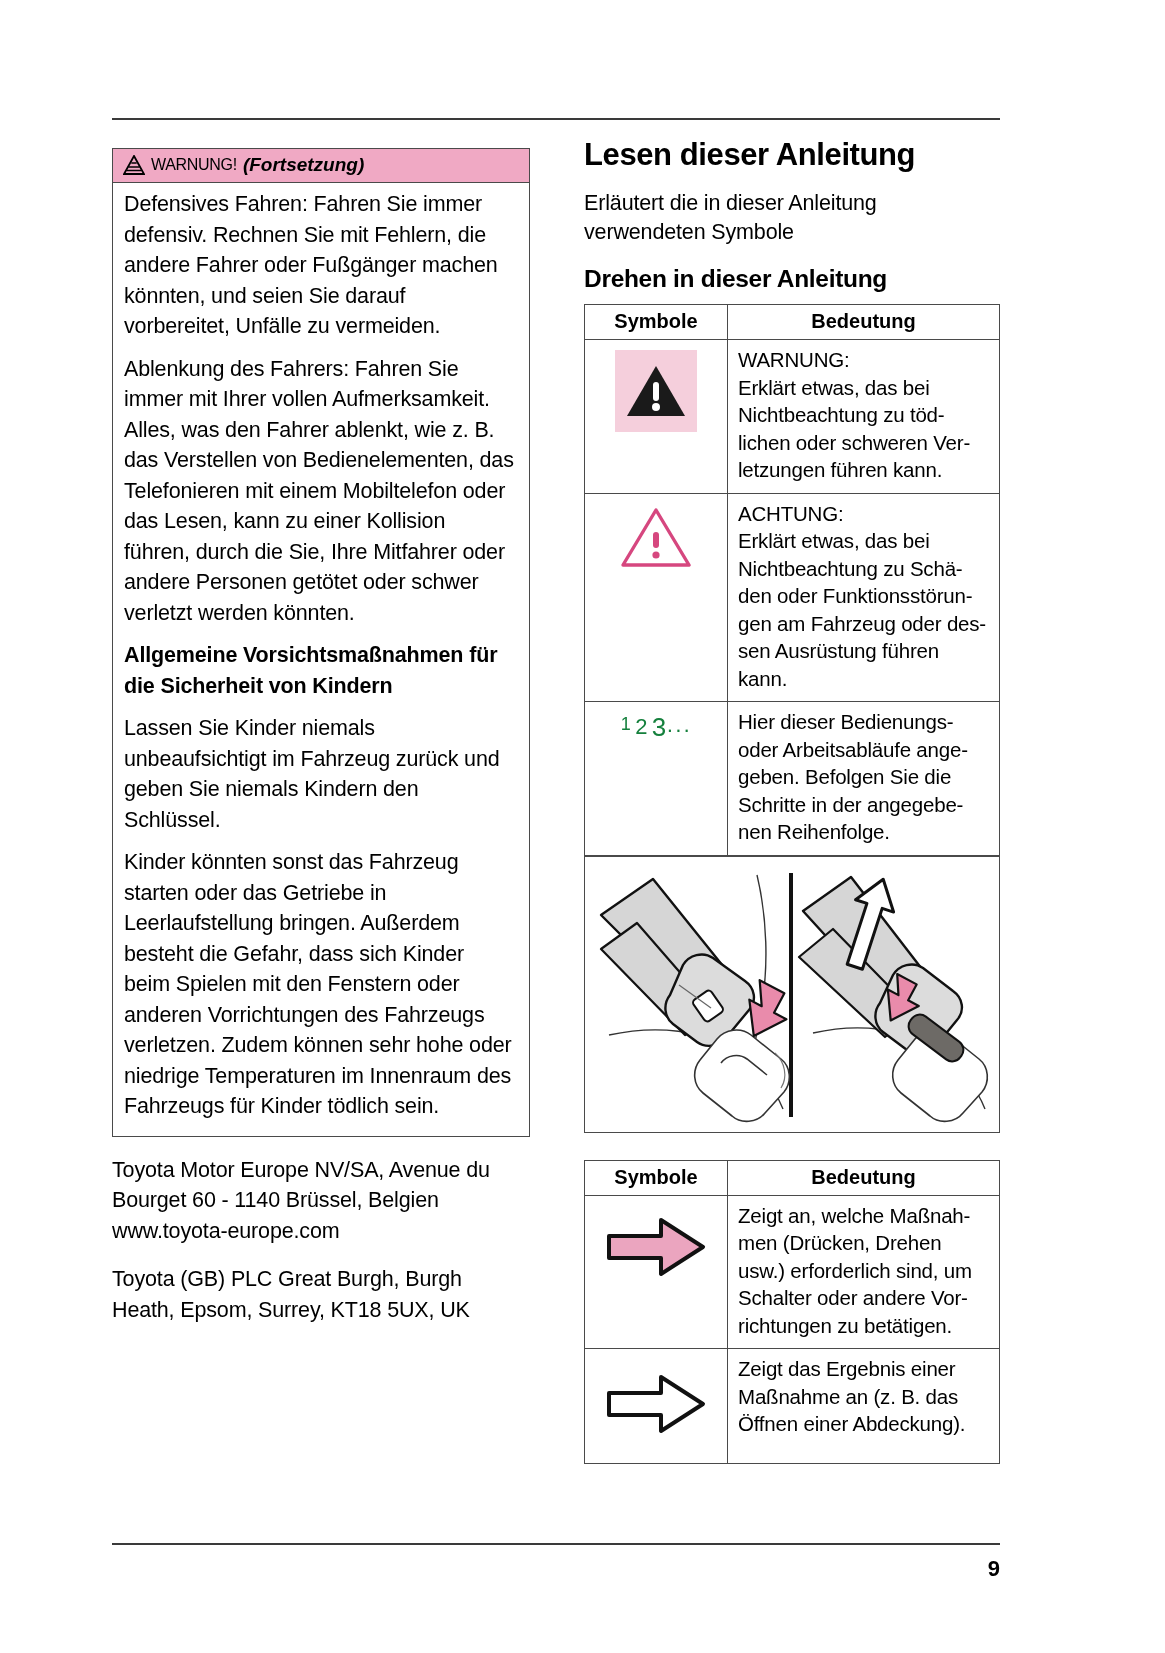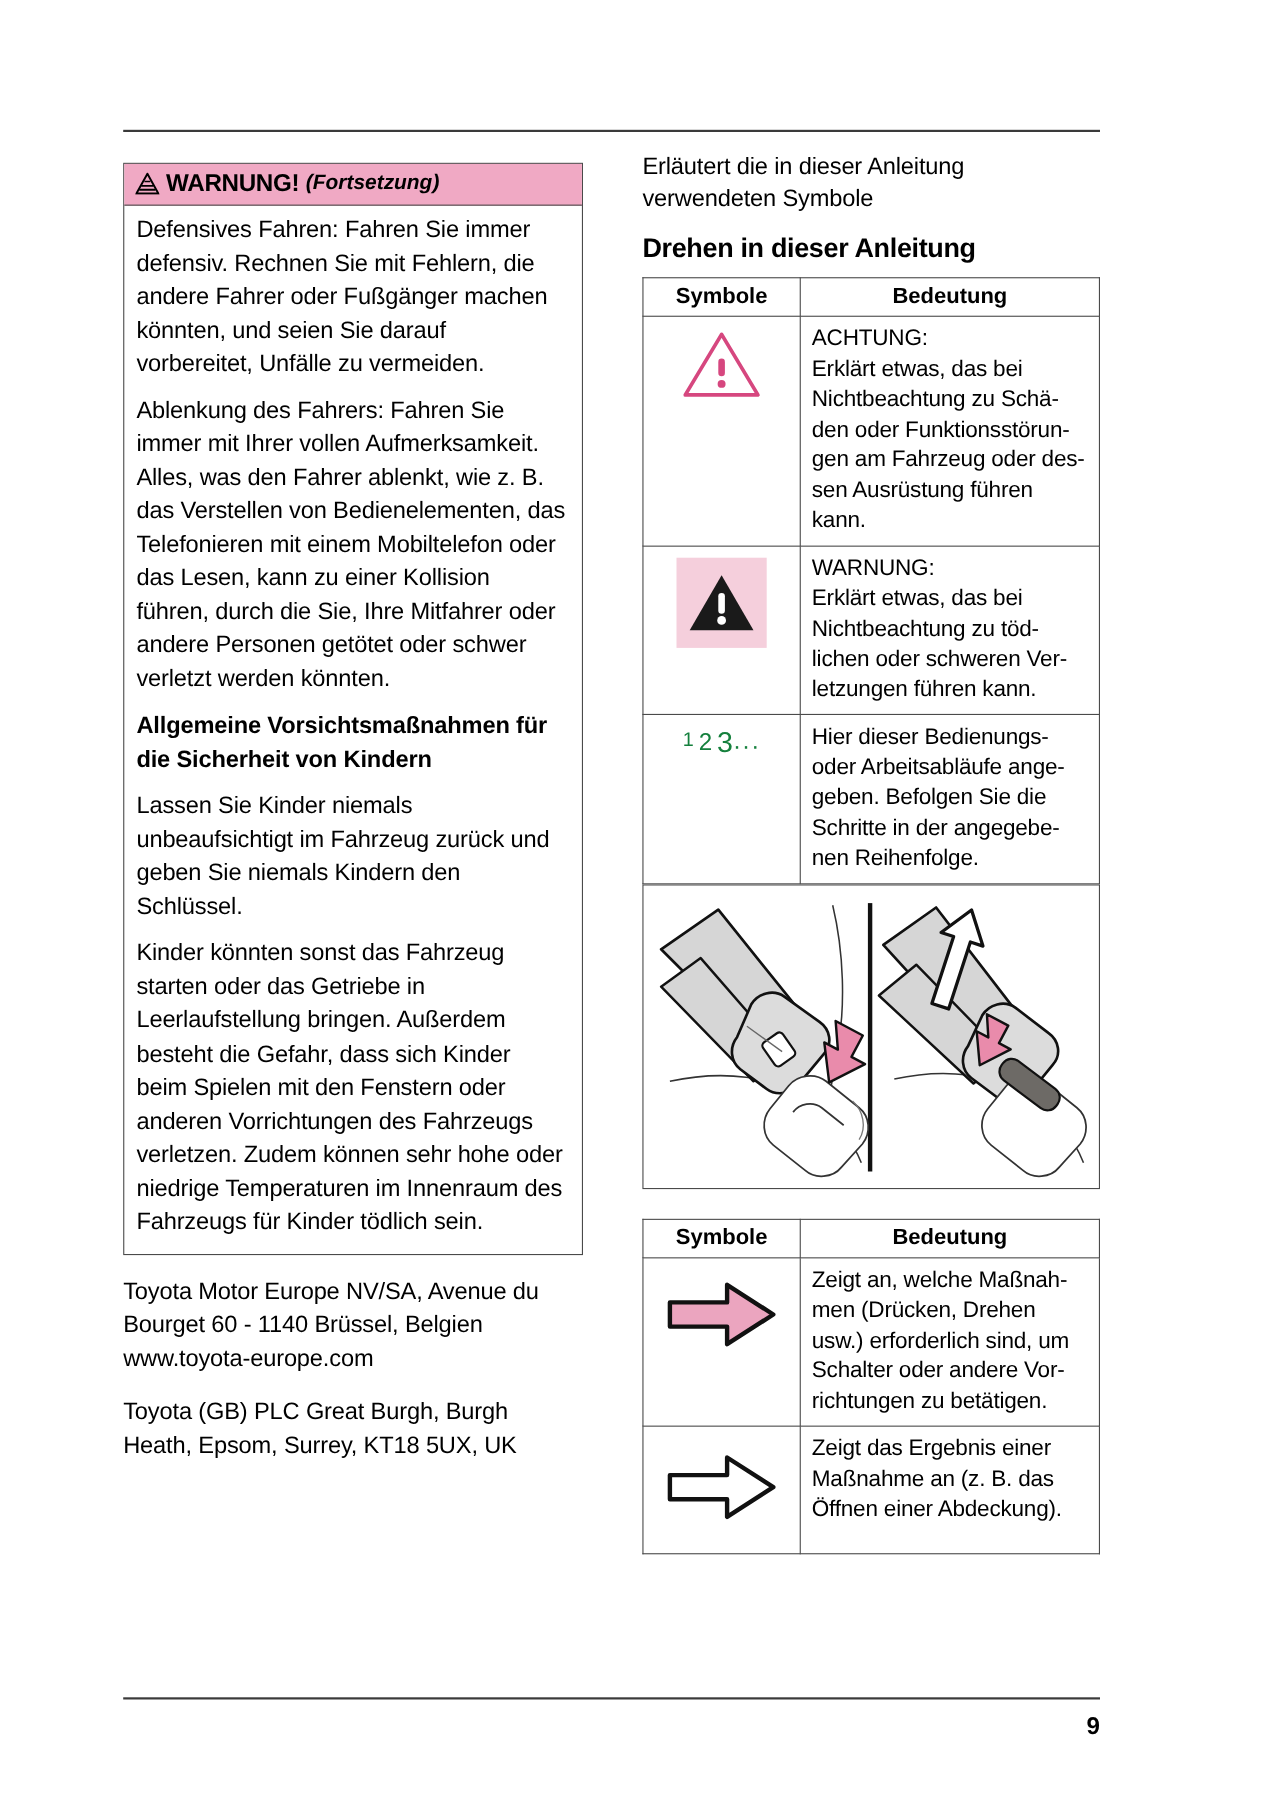--- a/index.html
+++ b/index.html
@@ -32,21 +32,21 @@
   .col-left { position:absolute; left:112px; top:148px; width:418px; }
 
   .warn-box { border:1.5px solid #4a4a4a; background:#fff; }
   .warn-header {
     background:#f0a9c4;
     border-bottom:1.5px solid #4a4a4a;
     padding:5px 10px 6px 10px;
     display:flex; align-items:center; gap:6px;
     white-space:nowrap;
   }
-  .warn-title { font-size:22px; font-weight:bold; letter-spacing:-0.3px; }
+  .warn-title { font-size:16px; font-weight:normal; letter-spacing:-0.3px; }
   .warn-cont { font-size:19px; font-weight:bold; font-style:italic; }
   .warn-body { padding:6px 14px 12px 11px; }
   .warn-body p {
     margin:0 0 12px 0;
     font-size:21.5px;
     line-height:30.5px;
     letter-spacing:-0.15px;
   }
   .warn-body p:last-child { margin-bottom:2px; }
   .warn-body p.b { font-weight:bold; }
@@ -166,57 +166,58 @@
 
     <div class="addr">
       <p>Toyota Motor Europe NV/SA, Avenue du Bourget 60 - 1140 Brüssel, Belgien www.toyota-europe.com</p>
       <p>Toyota (GB) PLC Great Burgh, Burgh Heath, Epsom, Surrey, KT18 5UX, UK</p>
     </div>
 
   </div>
 
   <div class="col-right">
 
+    <h1 class="sec">Lesen dieser Anleitung</h1>
     <p class="lede">Erläutert die in dieser Anleitung verwendeten Symbole</p>
     <h2 class="sub">Drehen in dieser Anleitung</h2>
 
     <table class="symtab">
       <thead>
         <tr>
           <th style="width:143px">Symbole</th>
           <th>Bedeutung</th>
         </tr>
       </thead>
       <tbody>
+        <tr>
+          <td class="symcell">
+            <span class="warn-sq">
+              <svg width="62" height="56" viewBox="0 0 62 56">
+                <path d="M31 3 L60 53 L2 53 Z" fill="#1a1a1a"></path>
+                <rect x="28" y="19" width="6" height="19" rx="3" fill="#ffffff"></rect>
+                <circle cx="31" cy="44" r="4" fill="#ffffff"></circle>
+              </svg>
+            </span>
+          </td>
+          <td class="meancell"><span>WARNUNG:<br>Erklärt etwas, das bei Nichtbeachtung zu töd-lichen oder schweren Ver-letzungen führen kann.</span></td>
+        </tr>
         <tr>
           <td class="symcell">
             <span>
               <svg width="76" height="66" viewBox="0 0 76 66">
                 <path d="M38 6 L71 61 L5 61 Z" fill="none" stroke="#d6477f" stroke-width="3.4" stroke-linejoin="round"></path>
                 <rect x="35" y="28" width="6" height="16" rx="3" fill="#d6477f"></rect>
                 <circle cx="38" cy="51" r="3.6" fill="#d6477f"></circle>
               </svg>
             </span>
           </td>
           <td class="meancell"><span>ACHTUNG:<br>Erklärt etwas, das bei Nichtbeachtung zu Schä-den oder Funktionsstörun-gen am Fahrzeug oder des-sen Ausrüstung führen kann.</span></td>
         </tr>
         <tr>
           <td class="symcell">
-            <span class="warn-sq">
-              <svg width="62" height="56" viewBox="0 0 62 56">
-                <path d="M31 3 L60 53 L2 53 Z" fill="#1a1a1a"></path>
-                <rect x="28" y="19" width="6" height="19" rx="3" fill="#ffffff"></rect>
-                <circle cx="31" cy="44" r="4" fill="#ffffff"></circle>
-              </svg>
-            </span>
-          </td>
-          <td class="meancell"><span>WARNUNG:<br>Erklärt etwas, das bei Nichtbeachtung zu töd-lichen oder schweren Ver-letzungen führen kann.</span></td>
-        </tr>
-        <tr>
-          <td class="symcell">
             <span class="steps"><span class="s1">1</span>&nbsp;<span class="s2">2</span>&nbsp;<span class="s3">3</span><span class="sd">···</span></span>
           </td>
           <td class="meancell"><span>Hier dieser Bedienungs-oder Arbeitsabläufe ange-geben. Befolgen Sie die Schritte in der angegebe-nen Reihenfolge.</span></td>
         </tr>
       </tbody>
     </table>
 
 
     <div class="figbox">
       <svg width="414" height="274" viewBox="0 0 414 274">

